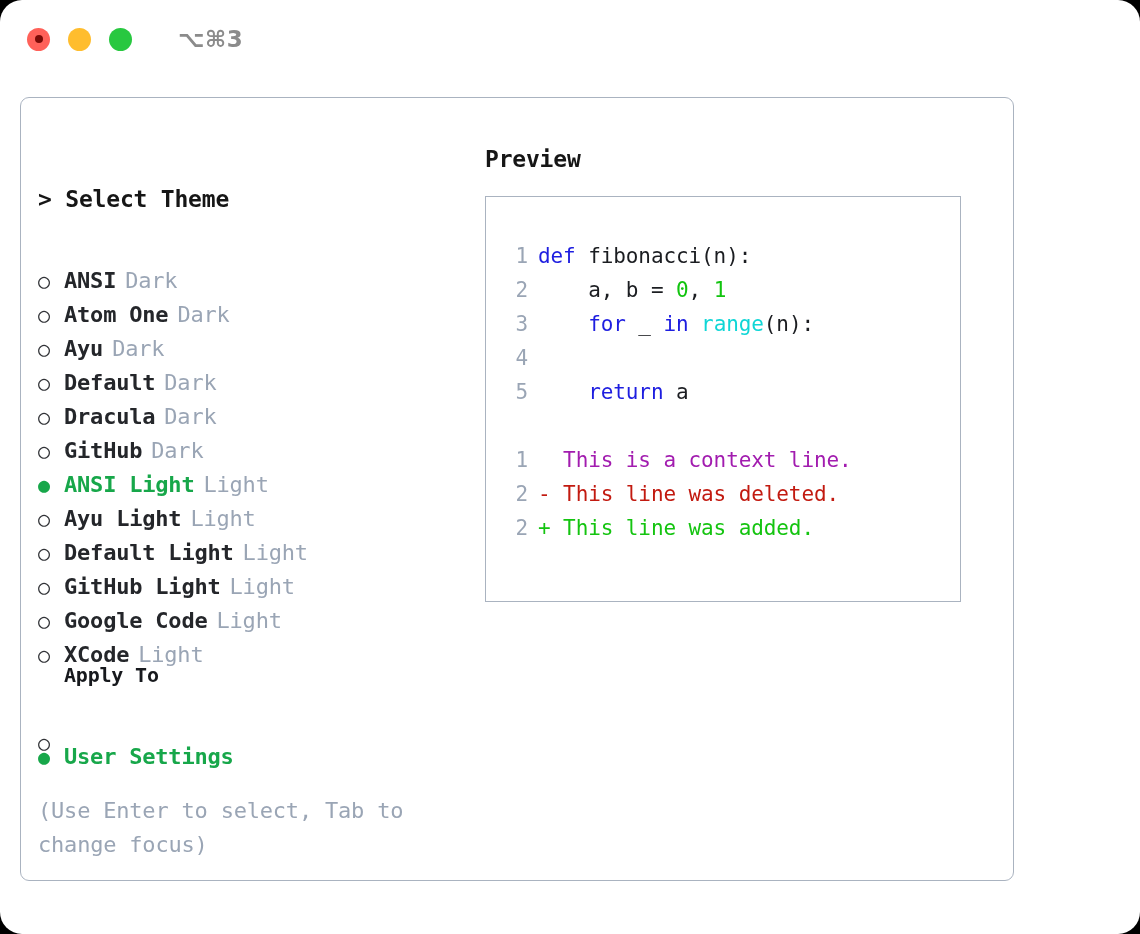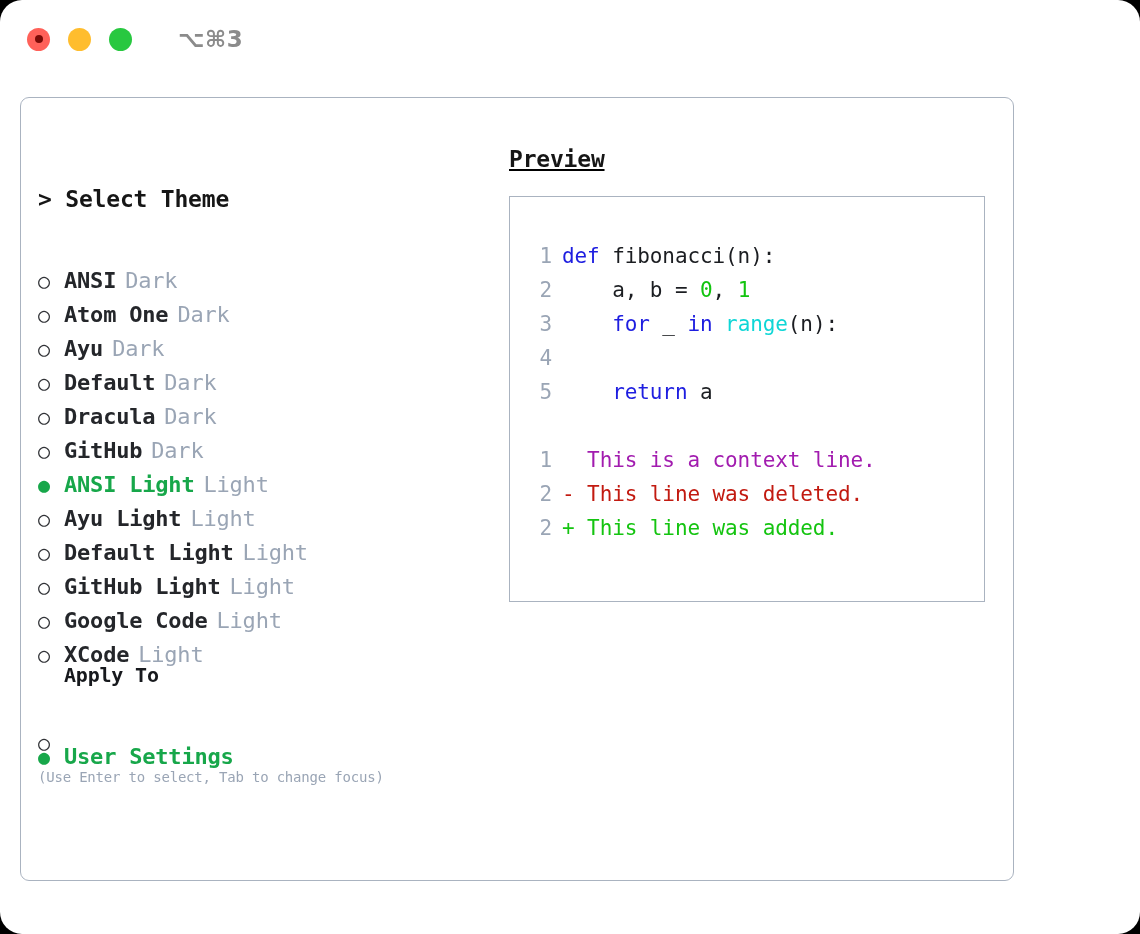--- a/index.html
+++ b/index.html
@@ -147,34 +147,34 @@
     font-size: 20px;
     font-weight: 700;
     color: #17191d;
     line-height: 34px;
     padding-left: 26px;
     white-space: pre;
     letter-spacing: -0.2px;
   }
 
   .hint {
+    margin-top: 34px;
     color: #9aa5b5;
-    font-size: 14px;
+    font-size: 22px;
     line-height: 34px;
     width: 410px;
     letter-spacing: -0.2px;
   }
 
   
   .right-col {
     position: absolute;
-    left: 488px;
+    left: 464px;
     top: 44px;
     width: 500px;
-    text-decoration: underline;
   }
   .preview-heading {
     font-size: 23px;
     font-weight: 700;
     color: #161616;
     line-height: 34px;
     letter-spacing: -0.2px;
   }
 
   .preview-box {

